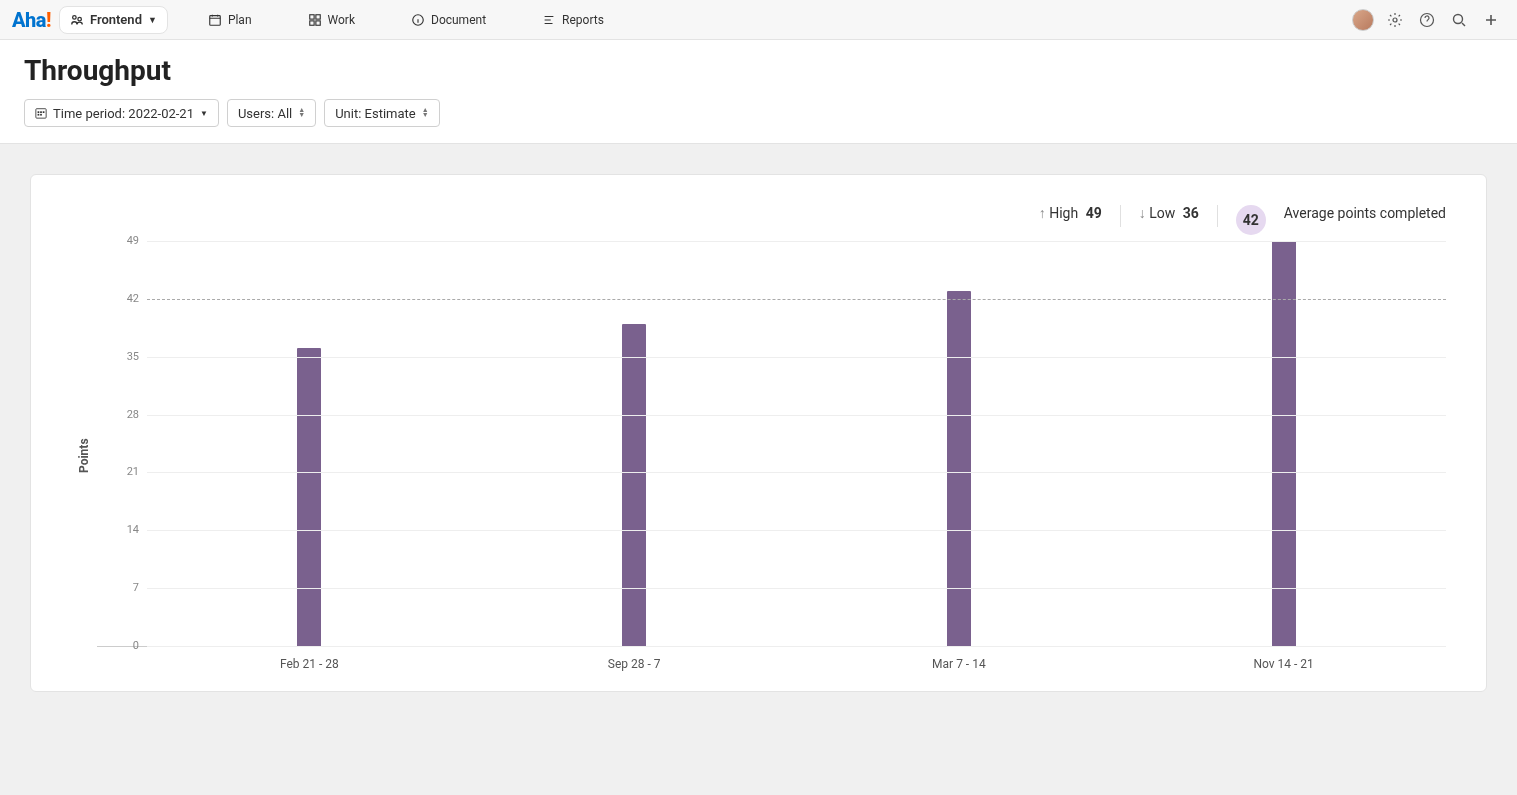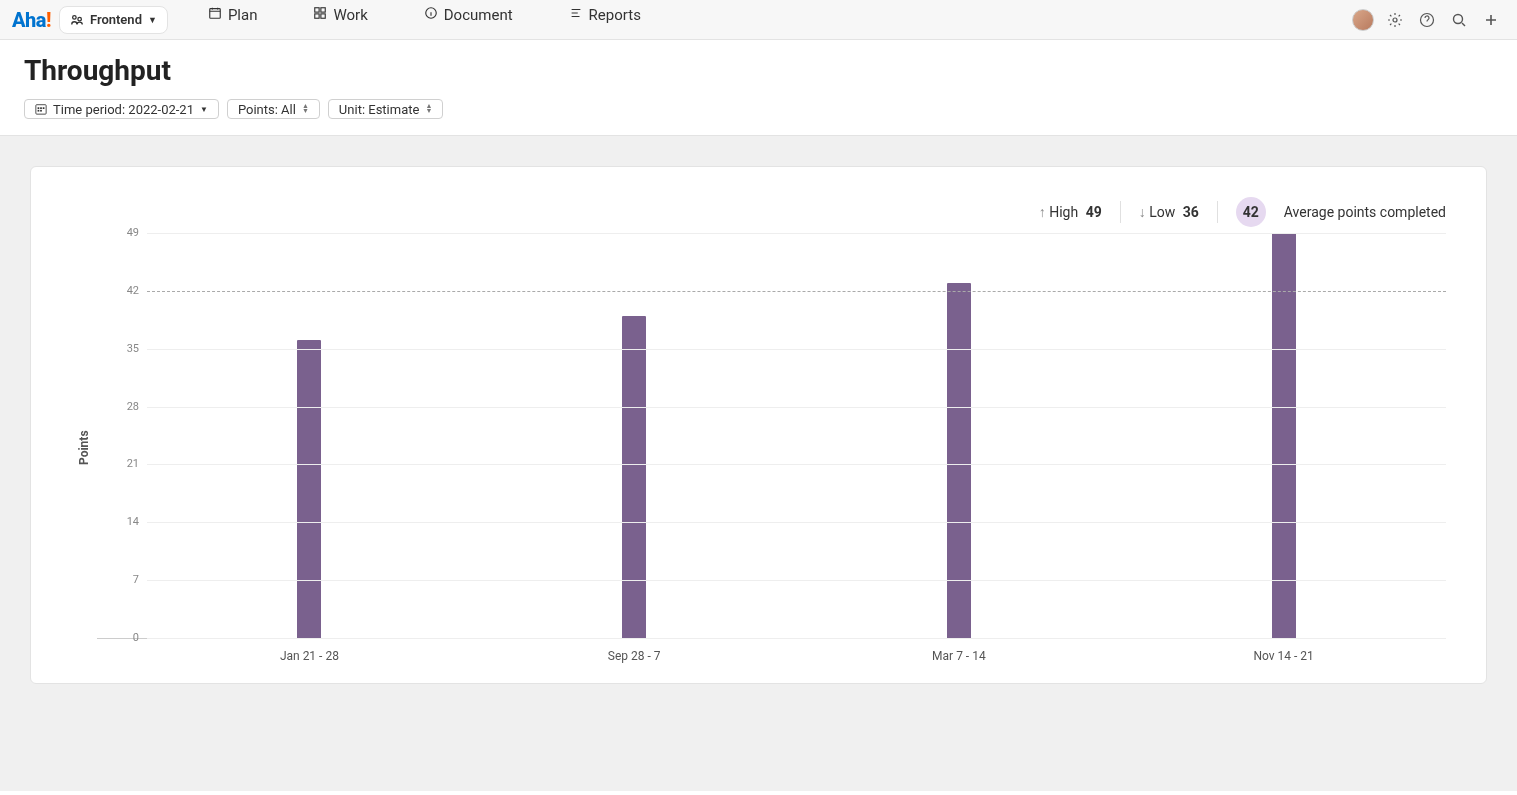--- a/index.html
+++ b/index.html
@@ -45,25 +45,25 @@
     padding:0 10px;
     display:flex;
     align-items:center;
     gap:6px;
     font-weight:600;
     font-size:13px;
     cursor:pointer;
   }
   .nav-item{
     display:flex;
-    align-items:flex-start;
+    align-items:center;
     gap:6px;
     padding:0 16px;
     height:28px;
-    font-size:15px;
+    font-size:12px;
     color:#333;
     cursor:pointer;
     margin-left:20px;
   }
   .nav-icon{width:14px;height:14px;display:inline-flex;}
   .spacer{flex:1;}
   .top-icon{
     width:28px;height:28px;display:flex;align-items:center;justify-content:center;
     color:#555;cursor:pointer;border-radius:4px;
   }
@@ -82,42 +82,41 @@
     font-size:28px;
     font-weight:700;
     margin:0 0 12px 0;
     color:#222;
   }
   .filter-row{display:flex;gap:8px;}
   .filter-btn{
     background:#fff;
     border:1px solid #d0d0d0;
     border-radius:4px;
-    height:20px;
+    height:28px;
     padding:0 10px;
     display:flex;align-items:center;gap:6px;
     font-size:13px;color:#333;cursor:pointer;
   }
   .updown{display:flex;flex-direction:column;line-height:5px;font-size:7px;color:#777;}
   
   .canvas-wrap{
     background:var(--bg);
     padding:30px;
     min-height:655px;
   }
   .card{
     background:#fff;
     border:1px solid var(--border);
     border-radius:6px;
     padding:30px 40px 20px 40px;
   }
   .summary{
     display:flex;
     justify-content:flex-end;
-    align-items:center;
     gap:18px;
     font-size:14px;
     color:#333;
     margin-bottom:6px;
   }
   .summary .sep{width:1px;height:22px;background:#e0e0e0;}
   .summary .arrow{color:#888;}
   .summary strong{font-weight:700;margin-left:4px;}
   .avg-badge{
     background:var(--avg-badge);
@@ -277,21 +276,21 @@
             <rect x="6" y="5" width="2" height="2"></rect>
             <rect x="9" y="5" width="2" height="2"></rect>
             <rect x="3" y="8" width="2" height="2"></rect>
             <rect x="6" y="8" width="2" height="2"></rect>
           </svg>
       </span>
       <span><span>Time period: </span><span>2022-02-21</span></span>
       <span style="font-size:8px;">▼</span>
     </div>
     <div class="filter-btn">
-      <span><span>Points: </span><span>All</span></span>
+      <span><span>Users: </span><span>All</span></span>
       <span class="updown">
           <span>▲</span>
           <span>▼</span>
         </span>
     </div>
     <div class="filter-btn">
       <span><span>Unit: </span><span>Estimate</span></span>
       <span class="updown">
           <span>▲</span>
           <span>▼</span>
@@ -357,21 +356,21 @@
               <span class="tick">35</span>
             </div>
             <div class="grid-line avg" style="top: 14.2857%;">
               <span class="tick">42</span>
             </div>
             <div class="grid-line" style="top: 0%;">
               <span class="tick">49</span>
             </div>
           </div>
         <div class="xaxis" id="xaxis">
-            <div class="xt">Jan 21 - 28</div>
+            <div class="xt">Feb 21 - 28</div>
             <div class="xt">Sep 28 - 7</div>
             <div class="xt">Mar 7 - 14</div>
             <div class="xt">Nov 14 - 21</div>
           </div>
       </div>
     </div>
 
 
   </div>
 </div>

